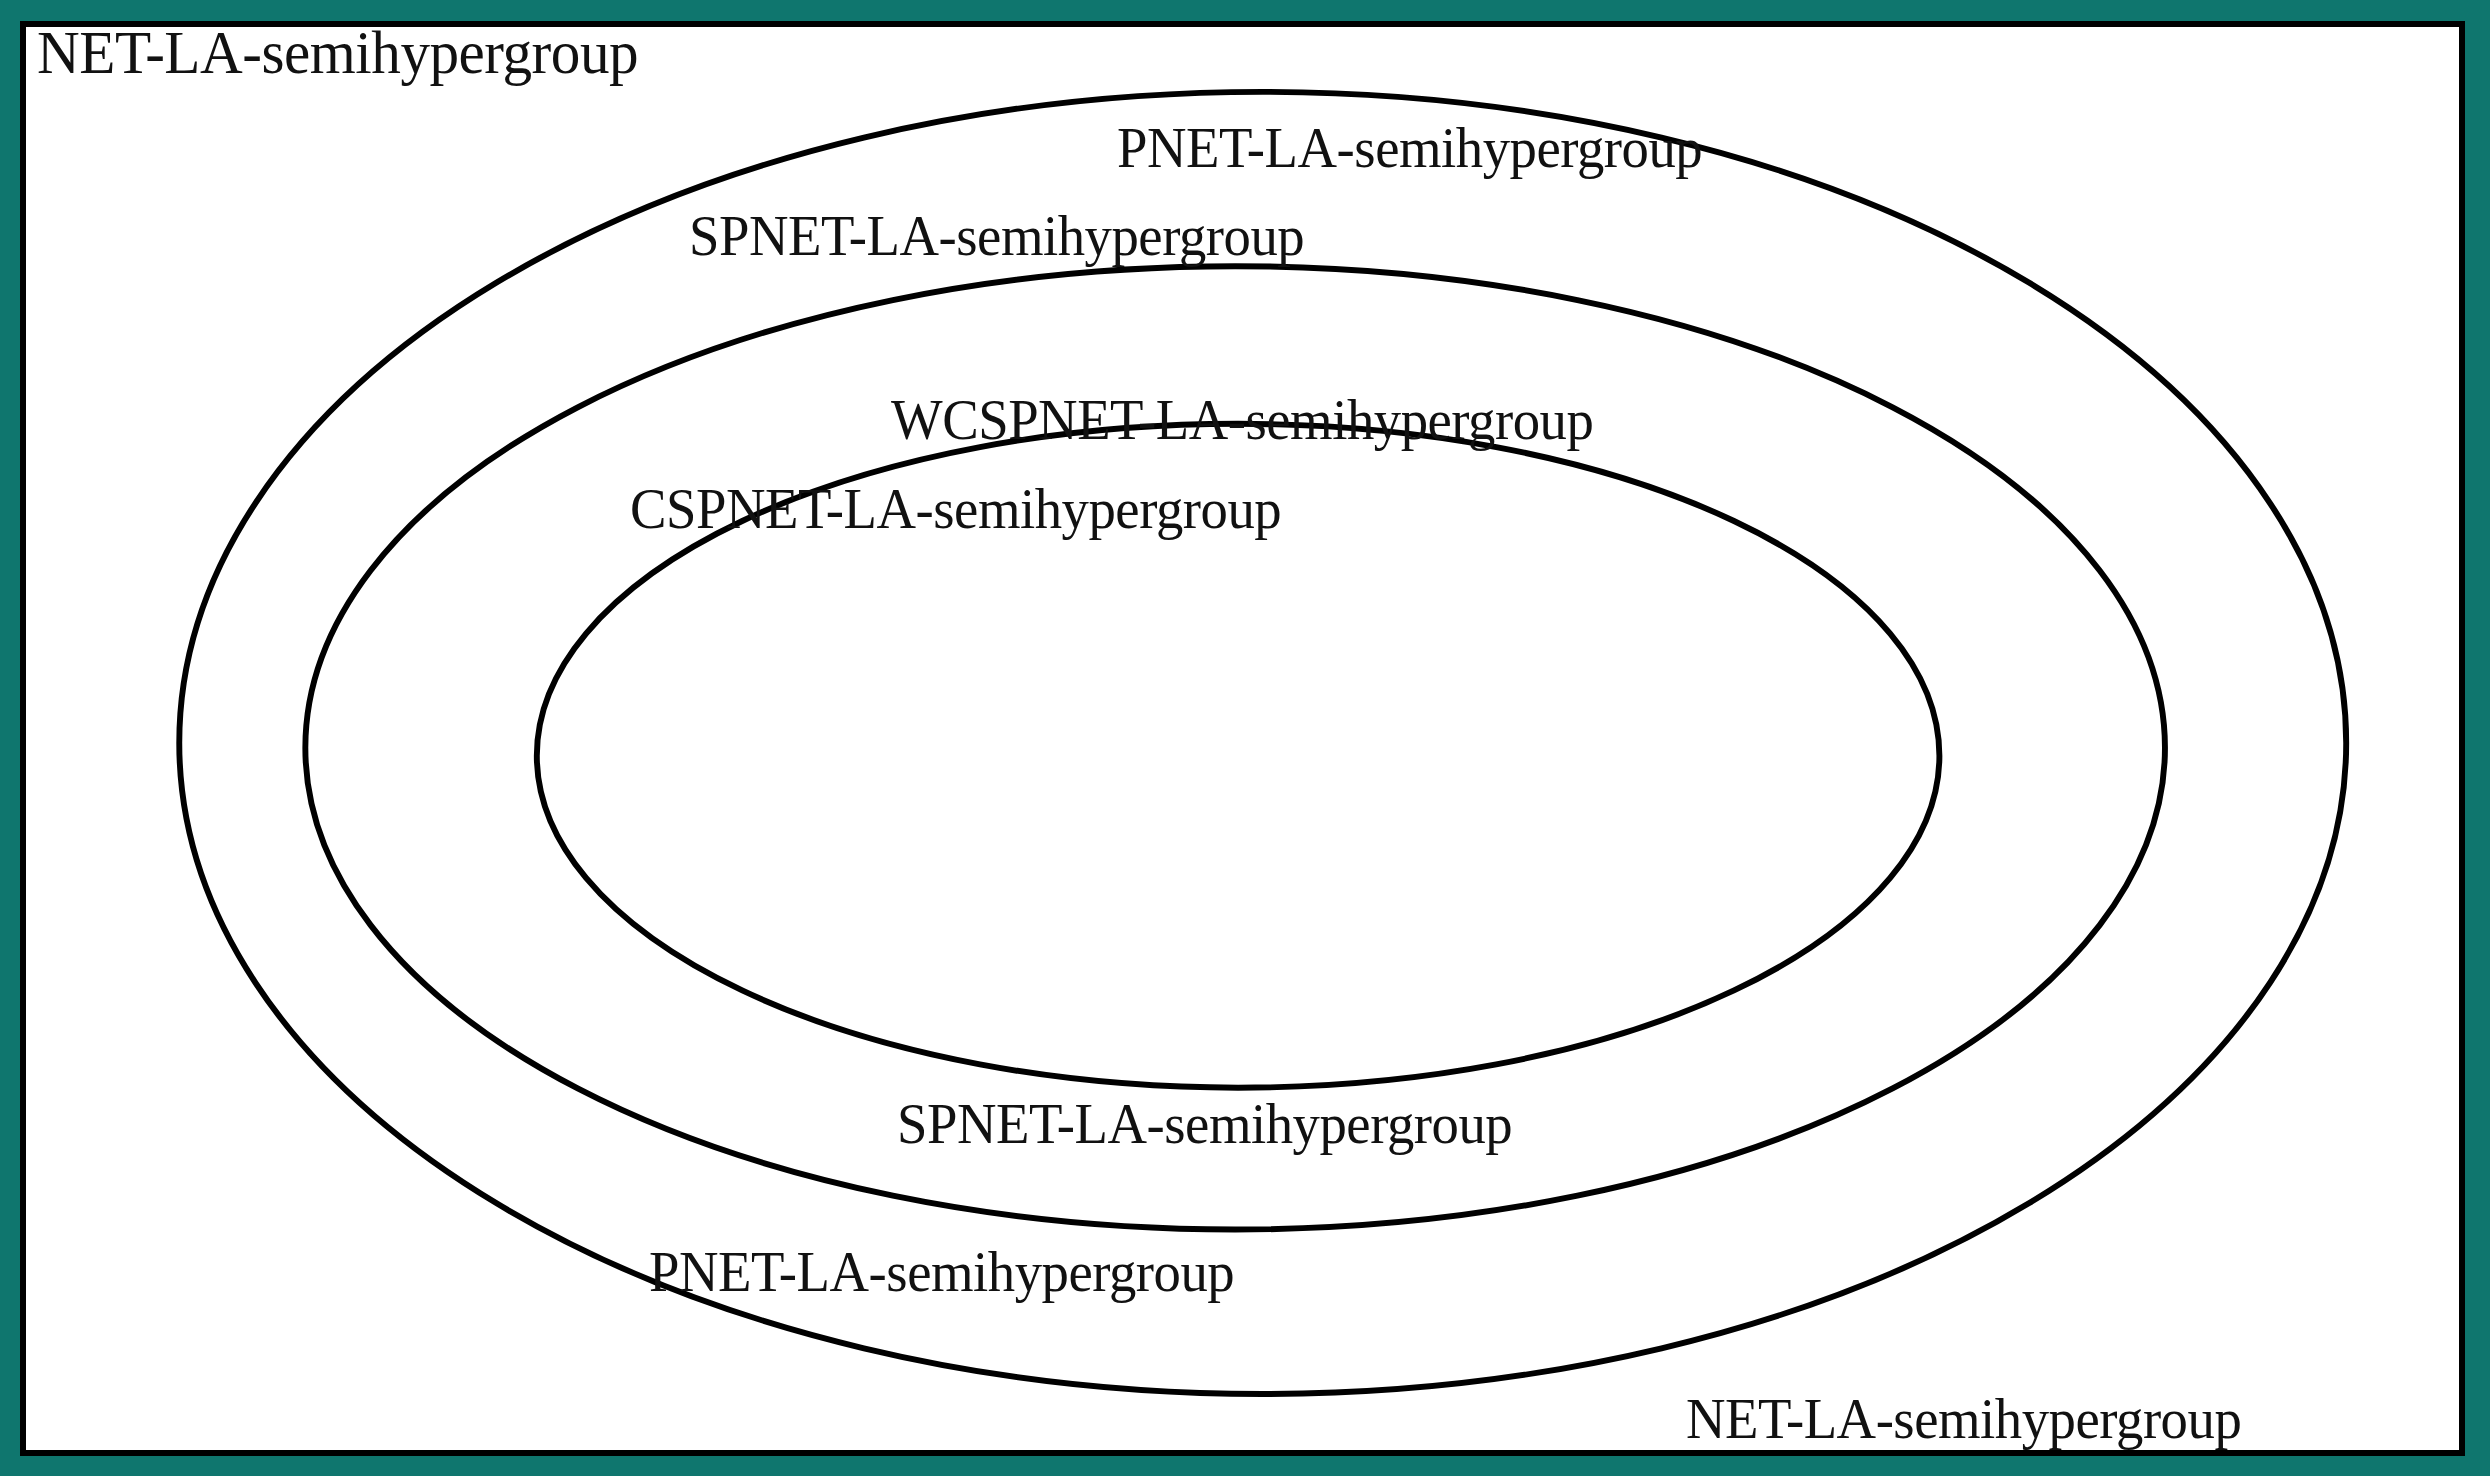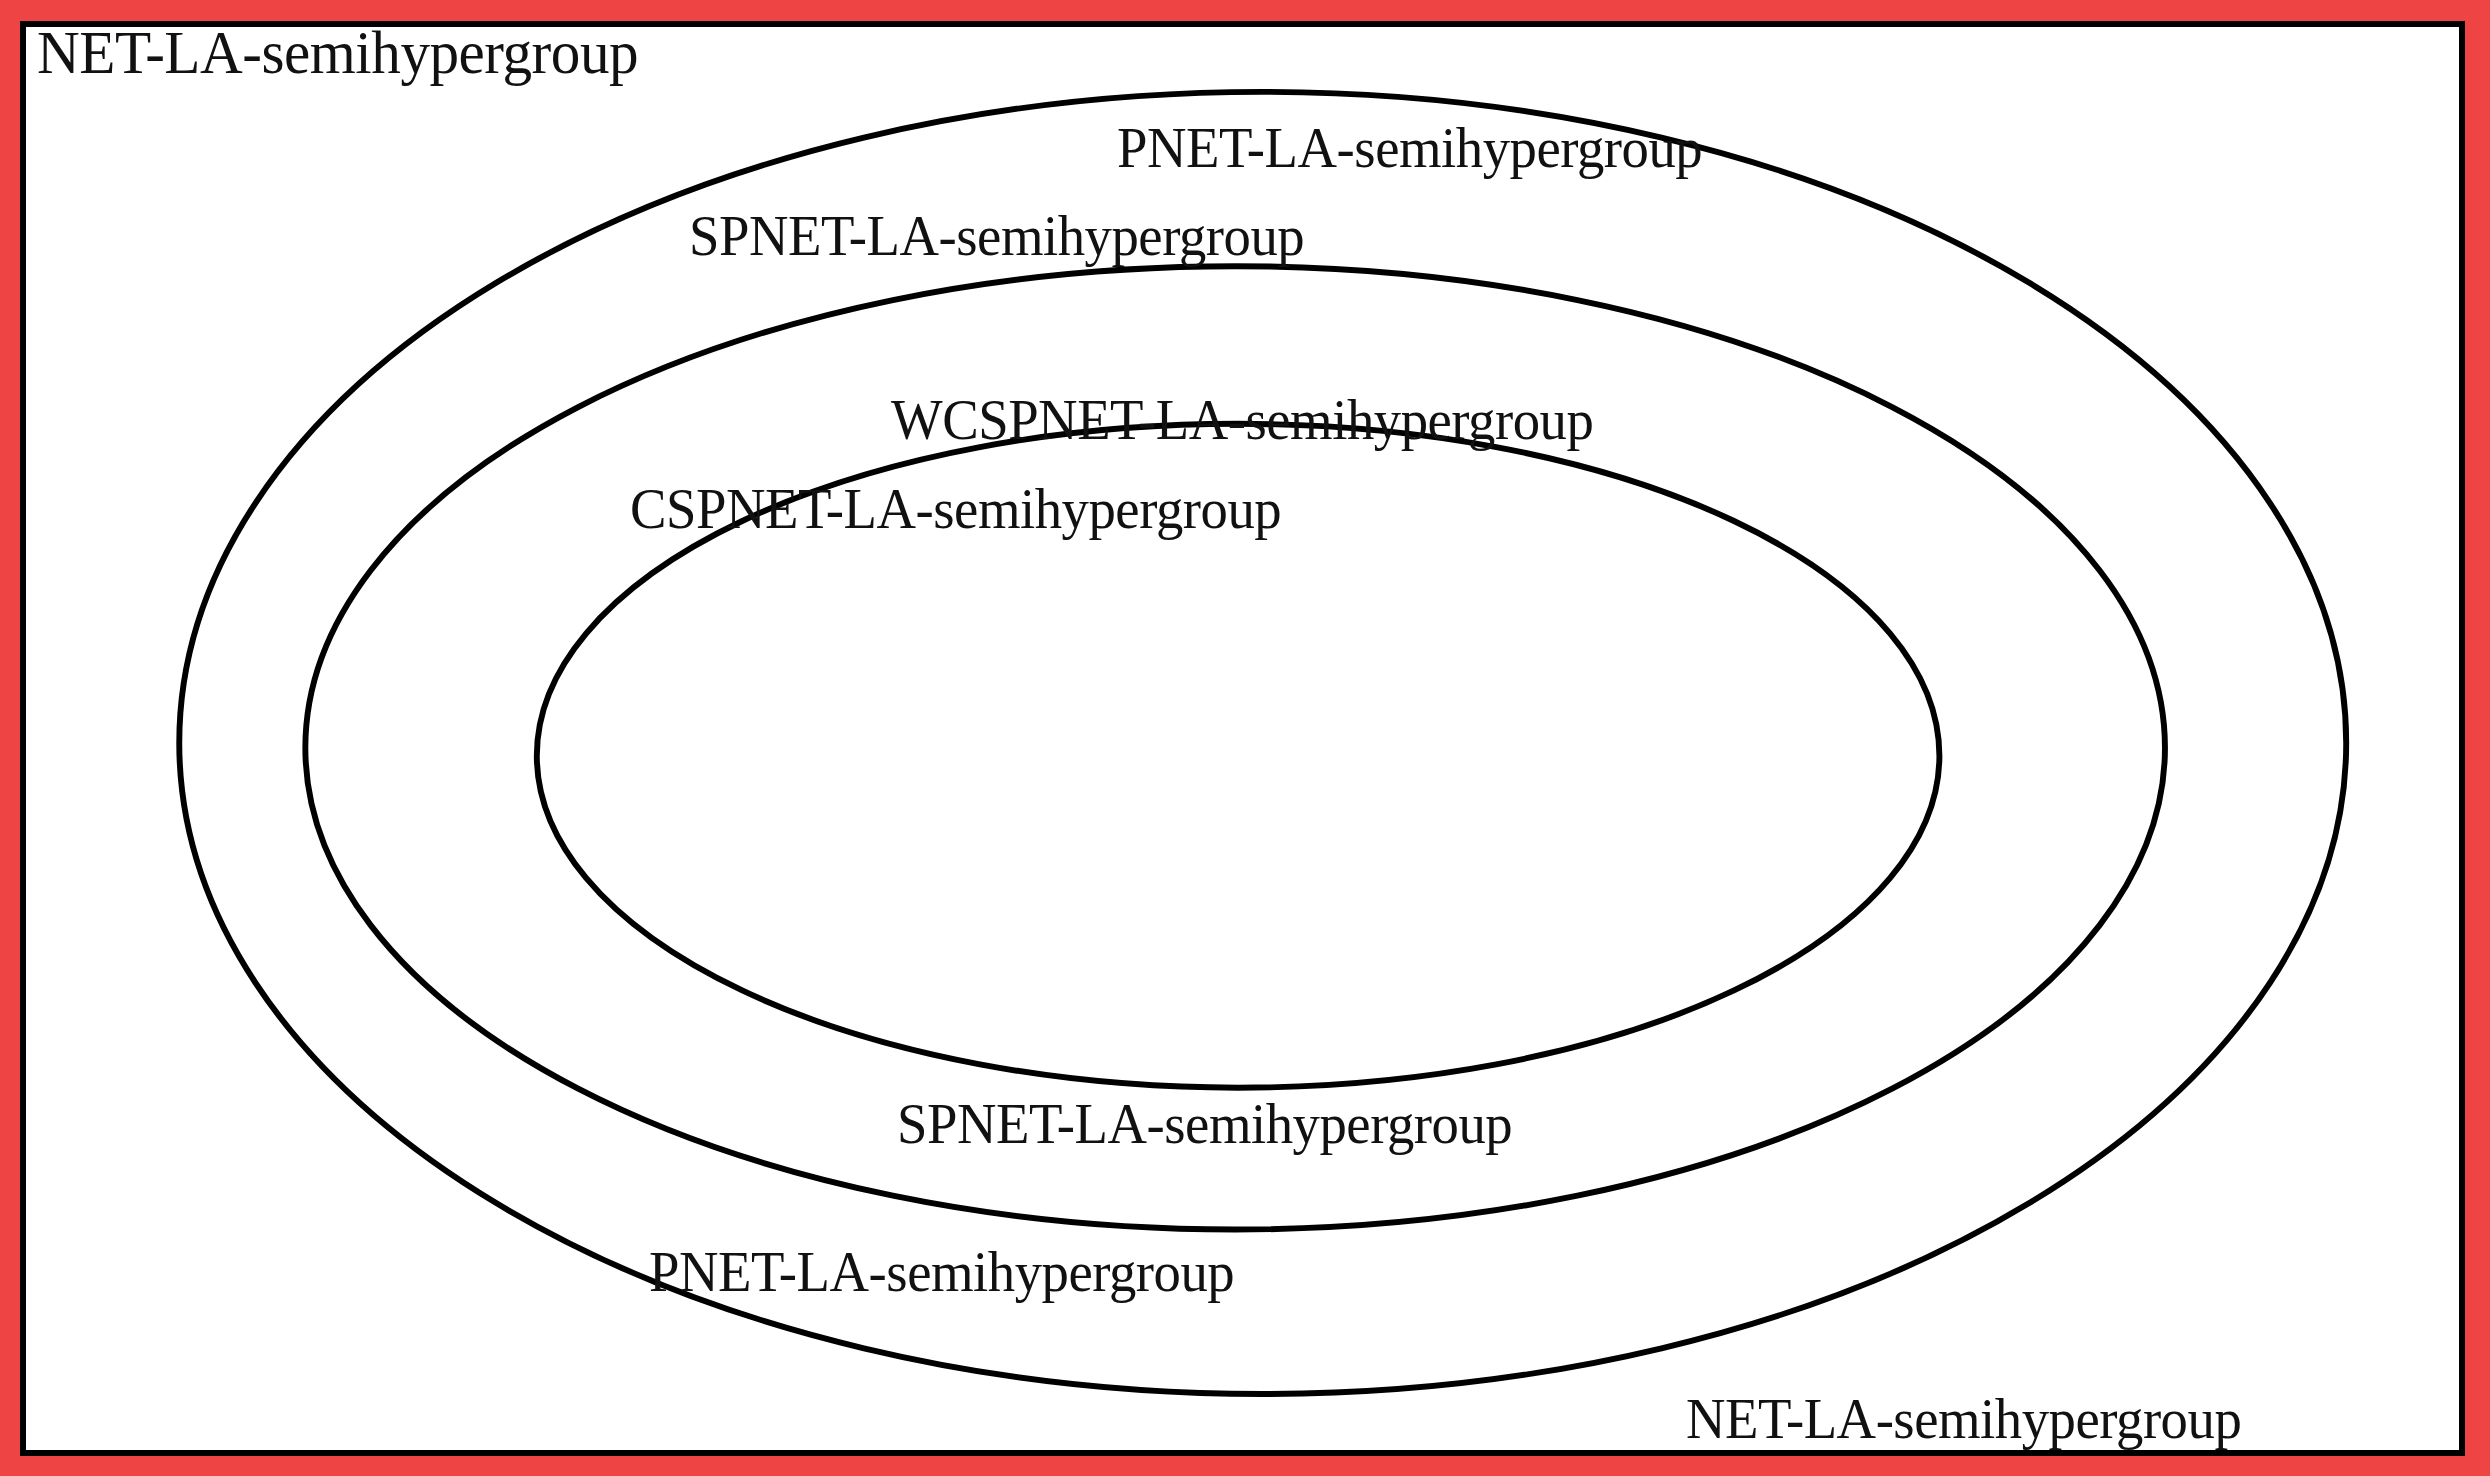--- a/index.html
+++ b/index.html
@@ -5,21 +5,21 @@
 <style>
   html, body {
     margin: 0;
     padding: 0;
     background: #ffffff;
   }
   #page {
     position: relative;
     width: 2490px;
     height: 1477px;
-    background: #ef4444;
+    background: #0f766e;
     overflow: hidden;
     font-family: "Liberation Serif", "DejaVu Serif", serif;
   }
   #frame {
     position: absolute;
     left: 19.7px;
     top: 20.7px;
     width: 2445px;
     height: 1435px;
     border: 6.9px solid #000000;

